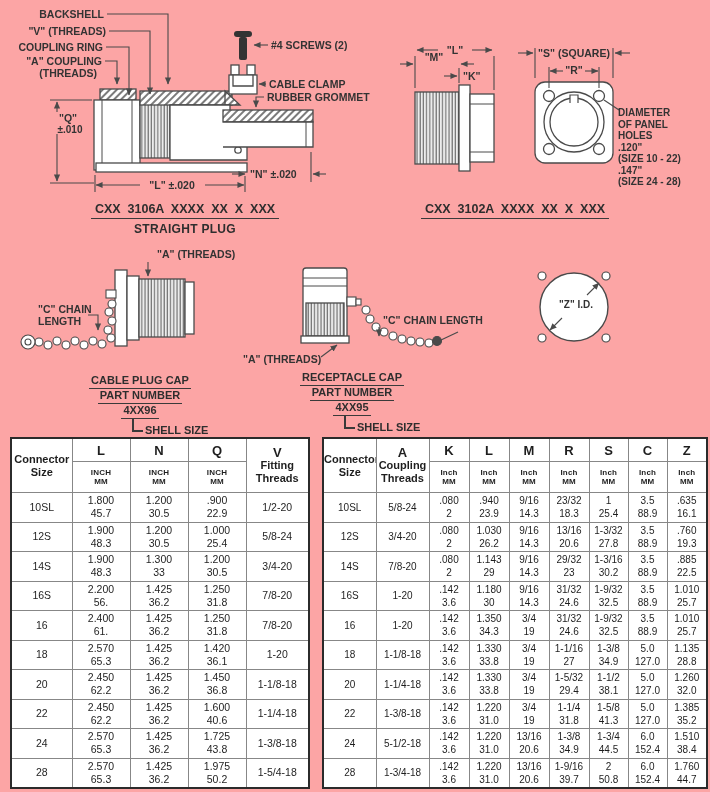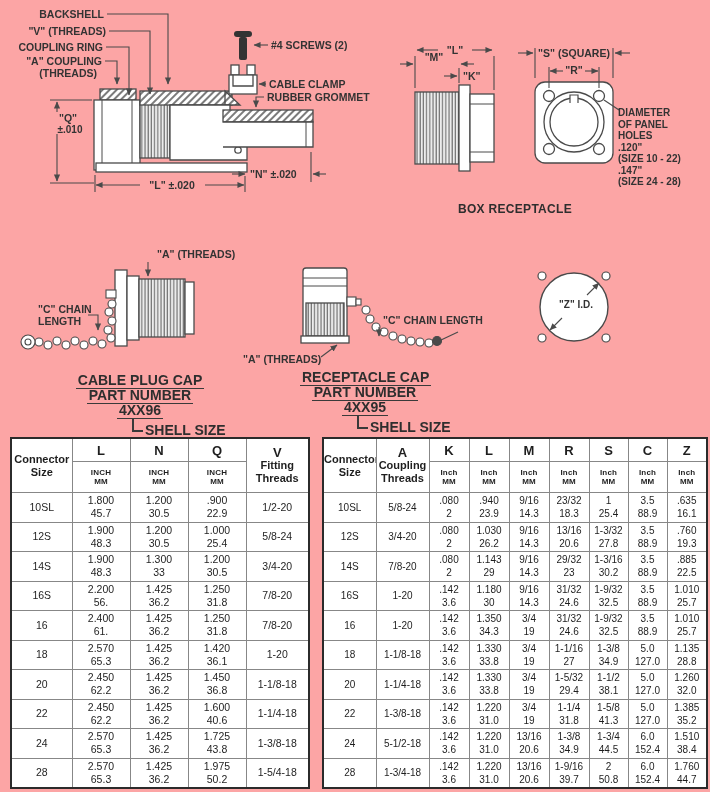--- a/index.html
+++ b/index.html
@@ -4,21 +4,21 @@
 <style>
   html,body{margin:0;padding:0;background:#e9e9e9;}
   .page{position:relative;width:710px;height:792px;background:#fca5a5;overflow:hidden;
         font-family:"Liberation Sans",sans-serif;color:#2e2e2e;}
   svg text{font-family:"Liberation Sans",sans-serif;}
   .lbl{font-size:10.5px;font-weight:bold;fill:#333;}
   .sm{font-size:10px;font-weight:bold;fill:#333;}
   .caption{position:absolute;text-align:center;font-weight:bold;color:#2e2e2e;}
   .pn{display:inline-block;font-size:12.5px;white-space:pre;border-bottom:1.5px solid #3a3a3a;padding:0 4px 2px 4px;}
   .cap2{font-size:12px;margin-top:3px;letter-spacing:0.3px;}
-  .cap-block{position:absolute;text-align:center;font-weight:bold;color:#2e2e2e;font-size:14px;line-height:13px;}
+  .cap-block{position:absolute;text-align:center;font-weight:bold;color:#2e2e2e;font-size:11px;line-height:13px;}
   .cap-line .u{display:inline-block;border-bottom:1.5px solid #3a3a3a;padding:0 2px 1px 2px;white-space:nowrap;}
   .shell-row{position:relative;height:18px;text-align:left;}
   .shell-row .bracket{position:absolute;left:57px;top:0px;width:9px;height:11px;
       border-left:2px solid #3a3a3a;border-bottom:2px solid #3a3a3a;}
   .shell-row .shell-label{position:absolute;left:70px;top:5px;white-space:nowrap;}
   .cutout-cap{font-size:11.5px;line-height:14px;}
   table{position:absolute;border-collapse:collapse;table-layout:fixed;background:#fff;border:2px solid #2b2b2b;padding-left:36px;}
   th,td{border:1px solid #878787;text-align:center;vertical-align:middle;padding:0;overflow:hidden;color:#1e1e1e;}
   th{font-weight:bold;}
   .h-letter{font-size:13px;height:22px;}
@@ -245,34 +245,38 @@
     <circle cx="542" cy="338" r="4" stroke-width="1.2" fill="#fff"></circle>
     <circle cx="606" cy="338" r="4" stroke-width="1.2" fill="#fff"></circle>
     <g stroke-width="1.1">
       <path d="M562,318 L550,330" marker-end="url(#arr)"></path>
       <path d="M587,295 L599,283" marker-end="url(#arr)"></path>
     </g>
   </g>
   <text class="sm" x="576" y="308" text-anchor="middle">"Z" I.D.</text>
 </svg>
 
+<div class="caption" style="left:75px;top:199px;width:220px;">
+  <span class="pn">CXX  3106A  XXXX  XX  X  XXX</span>
+  <div class="cap2">STRAIGHT PLUG</div>
+</div>
 <div class="caption" style="left:405px;top:199px;width:220px;">
-  <div class="cap2">BOX RECEPTACLE</div>
+  <span class="pn">CXX  3102A  XXXX  XX  X  XXX</span>
 </div>
 
 <div class="cap-block" style="left:75px;top:374px;width:130px;">
   <div class="cap-line"><span class="u">CABLE PLUG CAP</span></div>
   <div class="cap-line"><span class="u">PART NUMBER</span></div>
   <div class="cap-line"><span class="u">4XX96</span></div>
   <div class="shell-row">
         <span class="bracket"></span>
         <span class="shell-label">SHELL SIZE</span>
       </div>
 </div>
-<div class="cap-block" style="left:300px;top:371px;width:130px;">
+<div class="cap-block" style="left:287px;top:371px;width:130px;">
   <div class="cap-line"><span class="u">RECEPTACLE CAP</span></div>
   <div class="cap-line"><span class="u">PART NUMBER</span></div>
   <div class="cap-line"><span class="u">4XX95</span></div>
   <div class="shell-row">
         <span class="bracket"></span>
         <span class="shell-label">SHELL SIZE</span>
       </div>
 </div>
 
 <table id="left-table" style="left:10px;top:437px;width:298px;">

